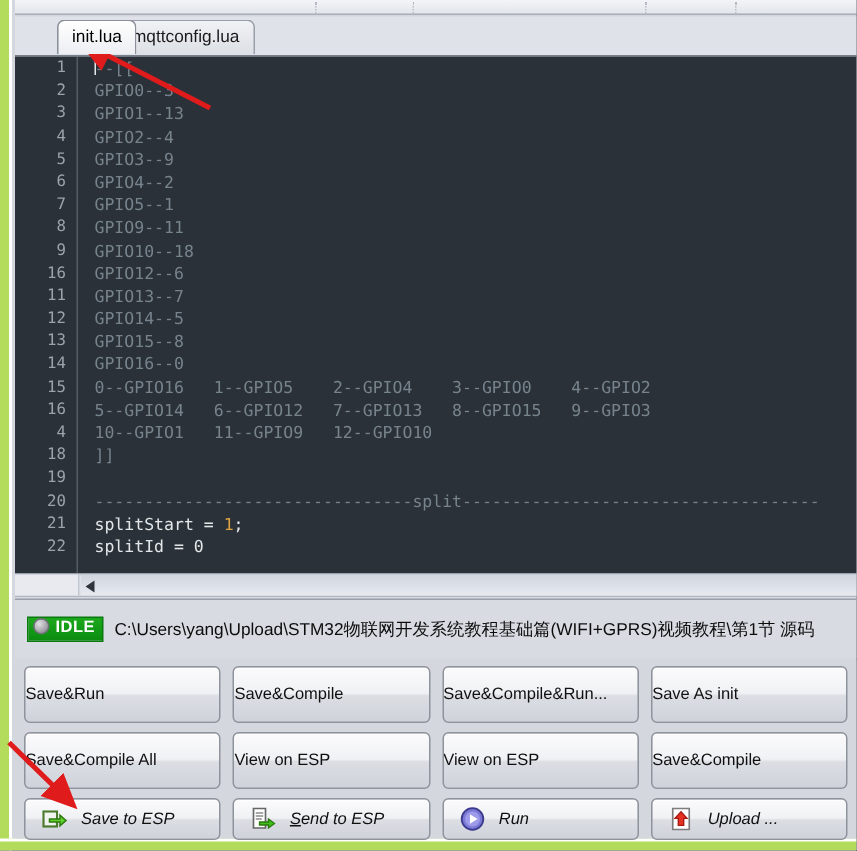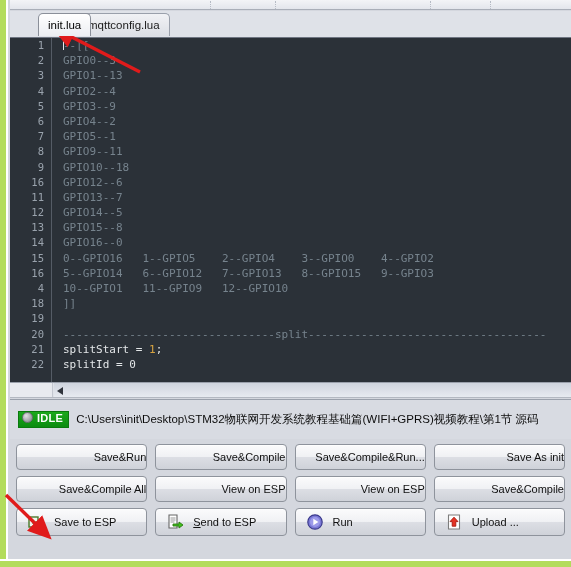--- a/index.html
+++ b/index.html
@@ -181,34 +181,34 @@
     background: #d4d7de;
     padding: 4px 6px 0 6px;
   }
   .btn-row {
     display: flex;
     gap: 8px;
     margin-bottom: 6px;
   }
   .btn {
     flex: 1 1 0;
-    height: 26px;
+    height: 38px;
     border: 1px solid #8e939c;
     border-radius: 4px;
     background: linear-gradient(#fbfbfc 0%, #f0f1f4 48%, #dcdee4 52%, #cfd2d9 100%);
     font-size: 11px;
     color: #101010;
-    display: flex; align-items: center; justify-content: flex-end;
+    display: flex; align-items: center; justify-content: flex-start;
     cursor: default;
     box-shadow: 0 1px 0 rgba(255,255,255,0.7) inset;
     white-space: nowrap;
     overflow: hidden;
   }
   .btn-row.tall .btn { height: 28px; justify-content: flex-start; padding-left: 10px; }
-  .btn-row.tall .btn .btn-label { margin-left: 9px; }
+  .btn-row.tall .btn .btn-label { margin-left: 9px; font-style: italic; }
   .icon-slot { width: 18px; height: 18px; flex: none; position: relative; }
 
   .u { text-decoration: underline; }
 
   
   .annot { position: absolute; pointer-events: none; }
   #arrow-tab { left: 40px; top: 22px; }
   #arrow-save { left: 0px; top: 490px; }
 </style>
 </head>
@@ -290,21 +290,21 @@
     <div class="corner"></div>
     <div class="track"></div>
     <div class="arrow-left"></div>
   </div>
 
   <div class="statusbar">
     <div class="idle-badge">
       <div class="idle-dot"></div>
       <span class="idle-text">IDLE</span>
     </div>
-    <div class="path-text">C:\Users\init\Desktop\STM32物联网开发系统教程基础篇(WIFI+GPRS)视频教程\第1节 源码</div>
+    <div class="path-text">C:\Users\yang\Upload\STM32物联网开发系统教程基础篇(WIFI+GPRS)视频教程\第1节 源码</div>
   </div>
 
   <div class="btn-panel">
 
     <div class="btn-row">
       <div class="btn">
         <span class="btn-label">Save&amp;Run</span>
       </div>
       <div class="btn">
         <span class="btn-label">Save&amp;Compile</span>

